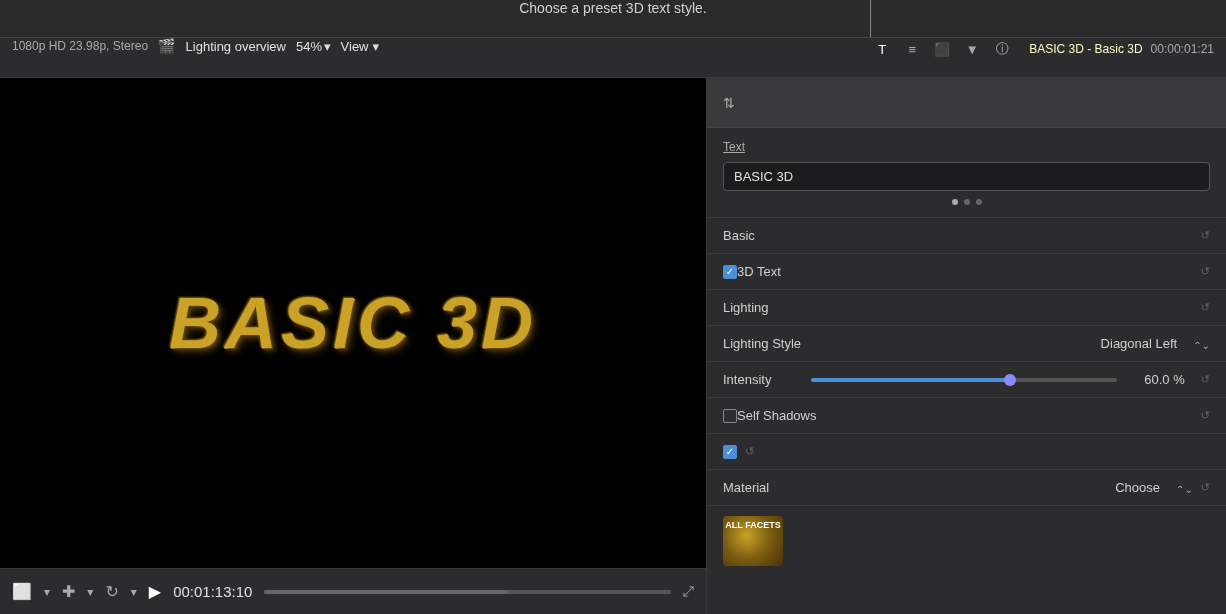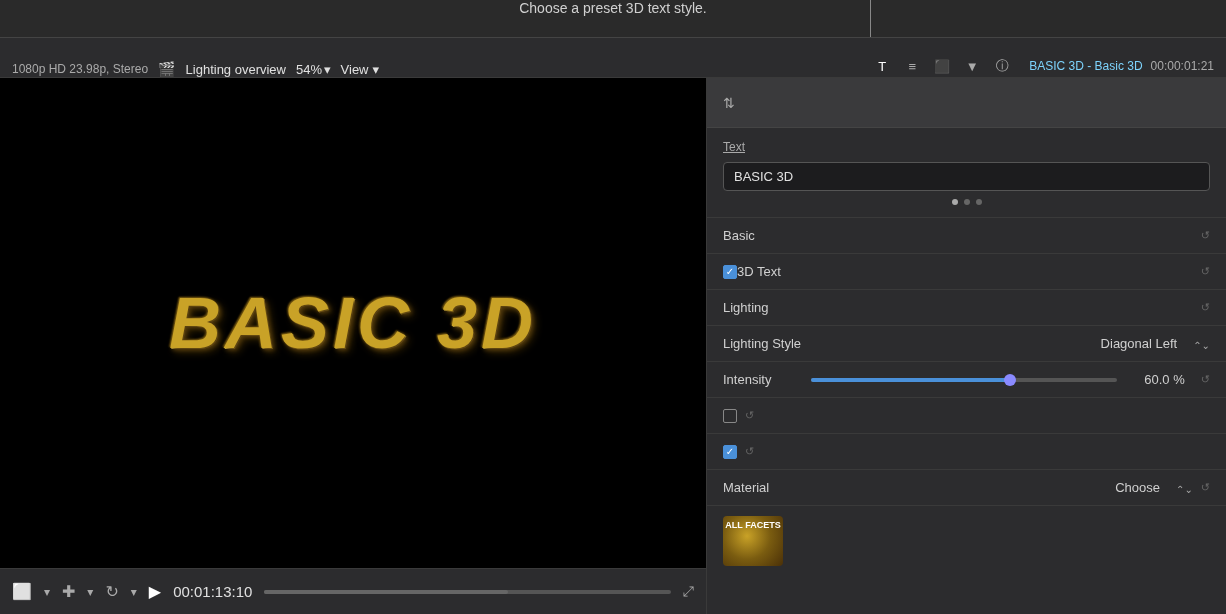--- a/index.html
+++ b/index.html
@@ -43,21 +43,21 @@
     
     .top-toolbar {
       position: absolute;
       top: 38px;
       left: 0;
       right: 0;
       height: 40px;
       background: #2c2c2e;
       border-bottom: 1px solid #3a3a3a;
       display: flex;
-      align-items: flex-end;
+      align-items: flex-start;
       padding: 0 12px;
       z-index: 5;
     }
     .toolbar-left {
       display: flex;
       align-items: center;
       gap: 10px;
       flex: 1;
     }
     .media-info {
@@ -472,21 +472,21 @@
     </div>
     <div class="panel-icon">
       <span>⬛</span>
     </div>
     <div class="panel-icon">
       <span>▼</span>
     </div>
     <div class="panel-icon">
       <span>ⓘ</span>
     </div>
-    <span style="color:#7dd3fc; font-size:12px; margin-left:8px;">BASIC 3D - Basic 3D</span>
+    <span style="color:#fef9c3; font-size:12px; margin-left:8px;">BASIC 3D - Basic 3D</span>
     <span style="color:#aaa; font-size:12px;">00:00:01:21</span>
   </div>
 </div>
 
 <div class="main-area">
 
   <div class="preview-area">
     <div class="preview-canvas">
       <div class="basic-3d-text">BASIC 3D</div>
     </div>
@@ -554,20 +554,21 @@
         <div class="slider-track">
           <div class="slider-fill" style="width: 65%;"></div>
           <div class="slider-thumb" style="left: calc(65% - 6px); right: auto;"></div>
         </div>
         <span class="slider-value">60.0 %</span>
         <span class="reset-icon">↺</span>
       </div>
 
       <div class="checkbox-row">
         <div class="checkbox"></div>
+        <span class="checkbox-label">Self Shadows</span>
         <span class="reset-icon">↺</span>
       </div>
 
       <div class="checkbox-row">
         <div class="checkbox checked"></div>
         <span class="reset-icon">↺</span>
       </div>
 
       <div class="prop-row material-row">
         <span class="prop-label">Material</span>

